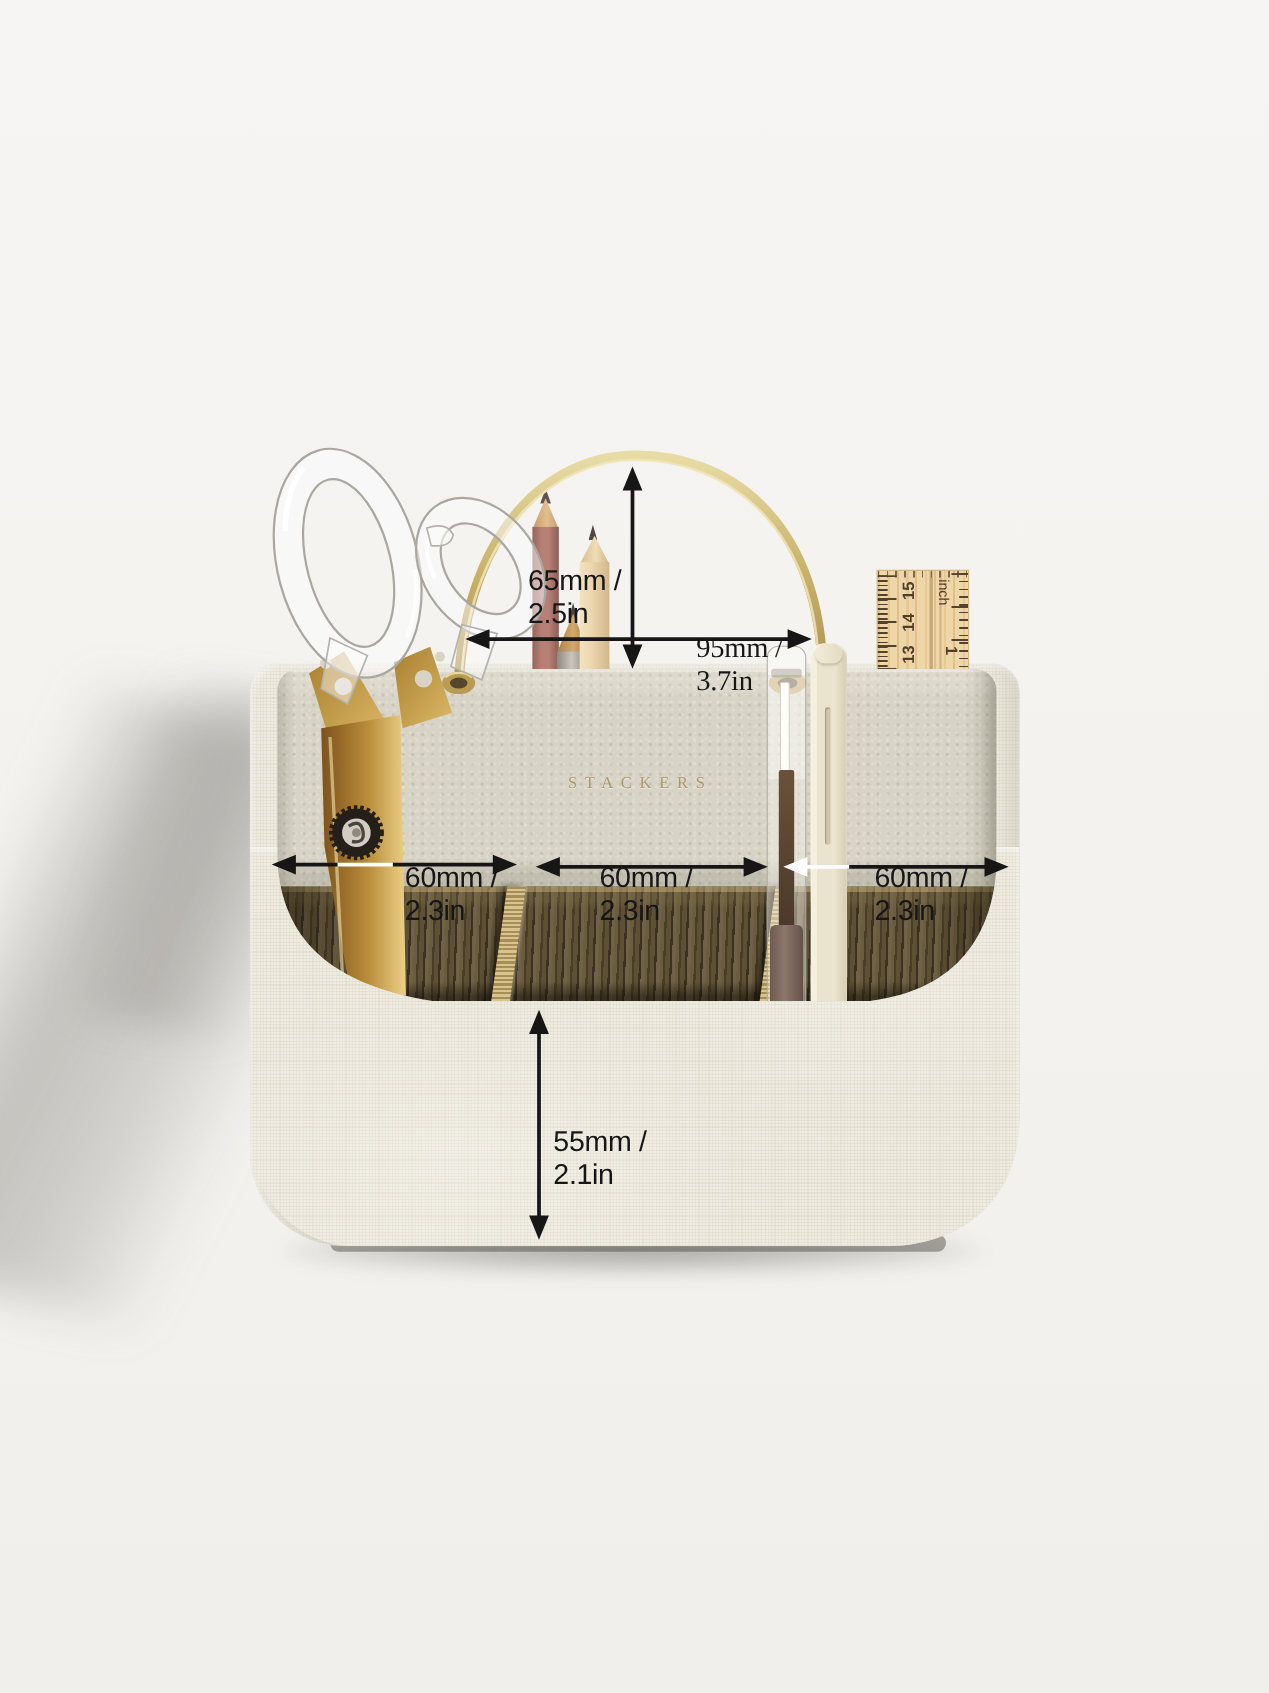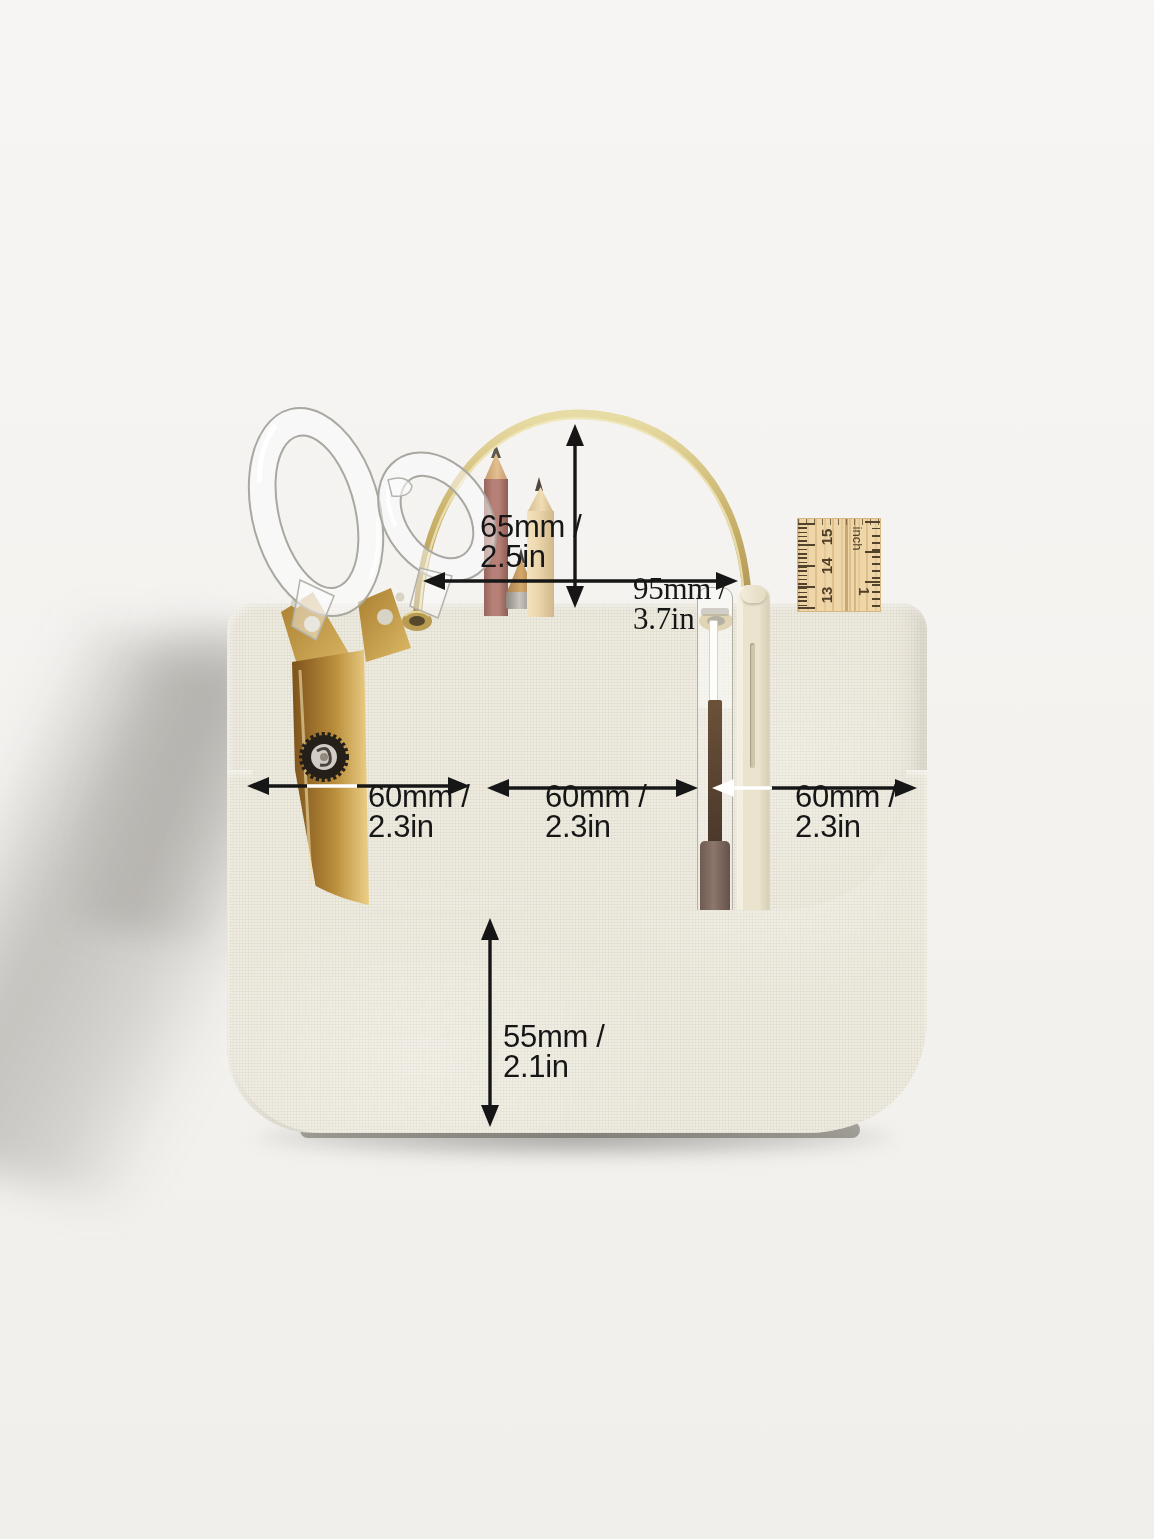--- a/index.html
+++ b/index.html
@@ -132,21 +132,21 @@
 
   
   .apron{left:227px;top:770px;width:700px;height:363px;
     clip-path:path('M 0 0 L 25 0 L 25 8 C 27 75 64 124 166 140 L 564 140 C 645 130 676 78 679 16 L 679 0 L 700 0 L 700 245 C 700 315 655 363 575 363 L 98 363 C 42 363 0 320 0 255 Z');
     box-shadow:inset 0 4px 6px rgba(255,255,255,.5);}
 
   
   svg.layer{left:0;top:0;}
 
   
-  .dim{color:#161616;font-size:31px;line-height:30px;letter-spacing:-.3px;white-space:pre;}
+  .dim{color:#161616;font-size:26px;line-height:30px;letter-spacing:-.3px;white-space:pre;}
   .dim span{position:static;display:block;}
   .l65{left:480px;top:452px;}
   .l95{left:633px;top:514px;font-family:Liberation Serif, serif;}
   .l60a{left:368px;top:722px;}
   .l60b{left:545px;top:722px;}
   .l60c{left:795px;top:722px;}
   .l55{left:503px;top:962px;}
 </style>
 </head>
 <body>
@@ -184,20 +184,31 @@
     <div class="num" style="top:37px">14</div>
     <div class="num" style="top:66px">13</div>
     <div class="groove1"></div>
     <div class="groove2"></div>
     <div class="in-fine"></div>
     <div class="in-long"></div>
     <div class="unit">inch</div>
     <div class="one">1</div>
   </div>
 
+  <div class="window">
+    <div class="leather"></div>
+    <div class="leather-rolledge-l"></div>
+    <div class="leather-rolledge-r"></div>
+    <div class="brand">STACKERS</div>
+    <div class="wood"></div>
+    <div class="divider d1"></div>
+    <div class="divider d2"></div>
+    <div class="wood-vignette-l"></div>
+    <div class="wood-vignette-r"></div>
+  </div>
 
   <svg class="layer" width="1154" height="1539">
     <defs>
       <linearGradient id="brass" x1="0" y1="0" x2="0" y2="1">
         <stop offset="0" stop-color="#e8dca6"></stop>
           <stop offset=".5" stop-color="#c9b26b"></stop>
           <stop offset="1" stop-color="#ab8f4e"></stop>
       </linearGradient>
     </defs>
     <g>

